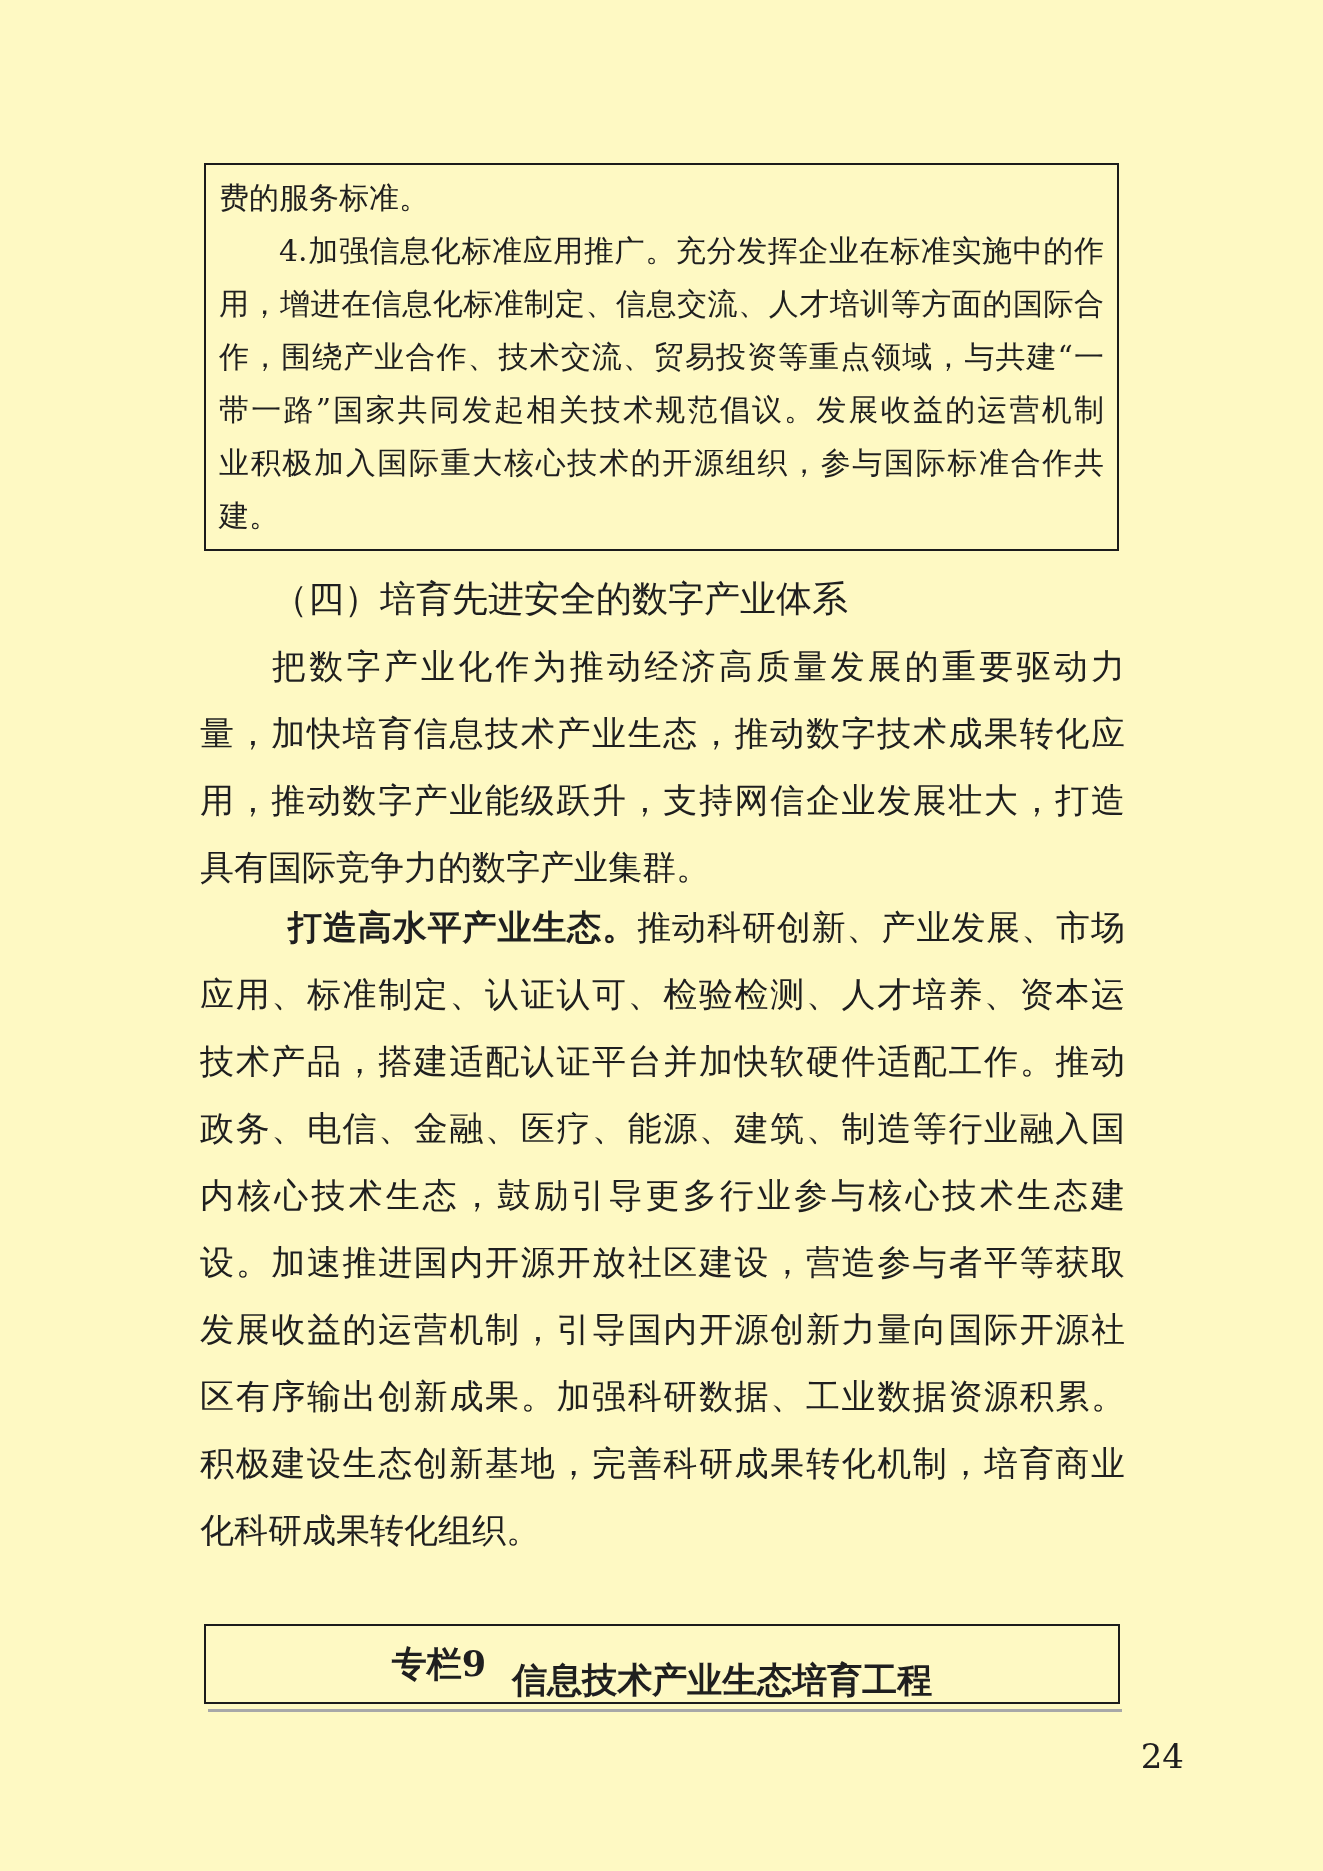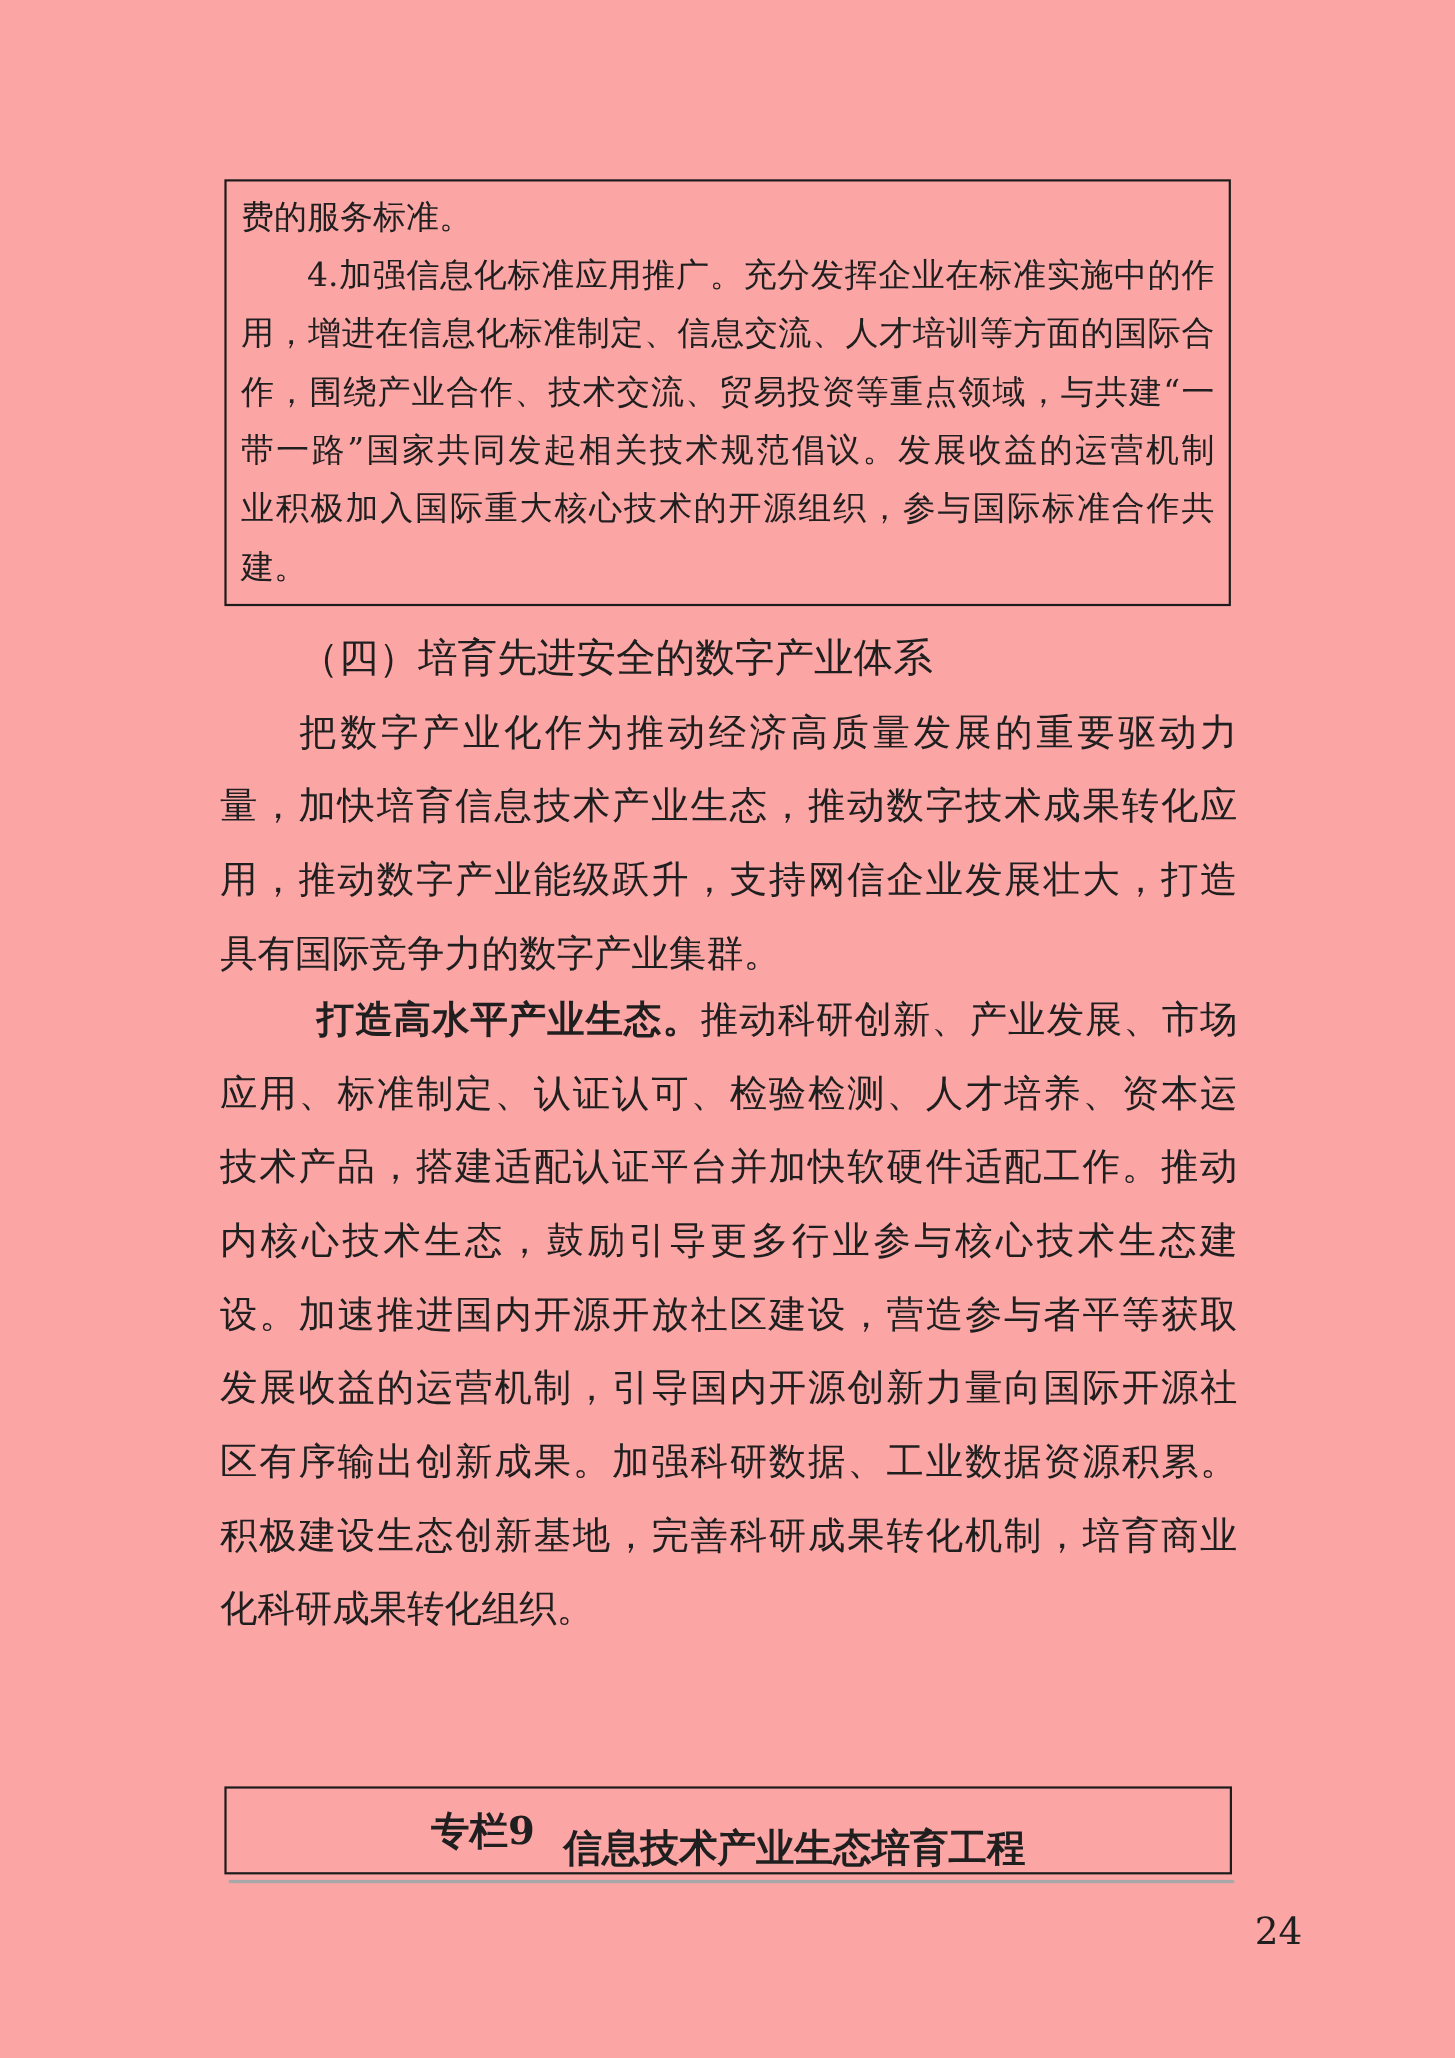--- a/index.html
+++ b/index.html
@@ -2,21 +2,21 @@
 <html lang="zh"><head>
 <meta charset="utf-8">
 <title>Document Page 24</title>
 <style>
   html, body { margin: 0; padding: 0; background: #e8e8e8; }
   .page {
     position: relative;
     width: 1323px;
     height: 1871px;
     margin: 0 auto;
-    background: #fca5a5;
+    background: #fef9c3;
     color: #1f1f1f;
     font-family: "DejaVu Serif", "Liberation Serif", serif;
     overflow: hidden;
   }
 
   
   .callout-box {
     position: absolute;
     left: 204px;
     top: 163px;
@@ -125,20 +125,21 @@
     <div class="line indent">把数字产业化作为推动经济高质量发展的重要驱动力</div>
     <div class="line">量，加快培育信息技术产业生态，推动数字技术成果转化应</div>
     <div class="line">用，推动数字产业能级跃升，支持网信企业发展壮大，打造</div>
     <div class="line last">具有国际竞争力的数字产业集群。</div>
   </div>
 
   <div class="para para-2">
     <div class="line indent"><span class="lead-bold">打造高水平产业生态。</span><span>推动科研创新、产业发展、市场</span></div>
     <div class="line">应用、标准制定、认证认可、检验检测、人才培养、资本运</div>
     <div class="line">技术产品，搭建适配认证平台并加快软硬件适配工作。推动</div>
+    <div class="line">政务、电信、金融、医疗、能源、建筑、制造等行业融入国</div>
     <div class="line">内核心技术生态，鼓励引导更多行业参与核心技术生态建</div>
     <div class="line">设。加速推进国内开源开放社区建设，营造参与者平等获取</div>
     <div class="line">发展收益的运营机制，引导国内开源创新力量向国际开源社</div>
     <div class="line">区有序输出创新成果。加强科研数据、工业数据资源积累。</div>
     <div class="line">积极建设生态创新基地，完善科研成果转化机制，培育商业</div>
     <div class="line last">化科研成果转化组织。</div>
   </div>
 
   <div class="panel">
     <span class="panel-label">专栏9</span>

